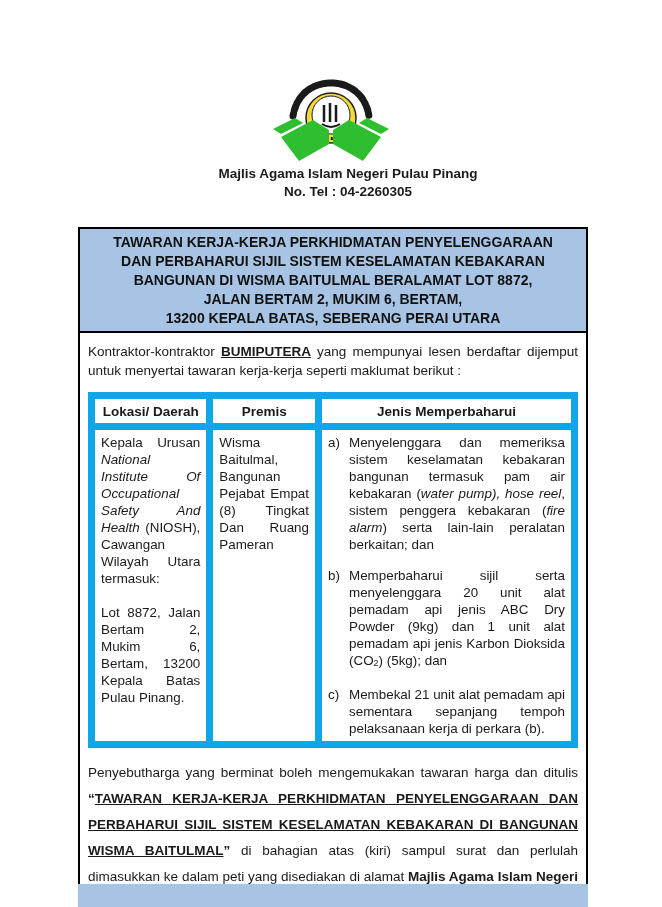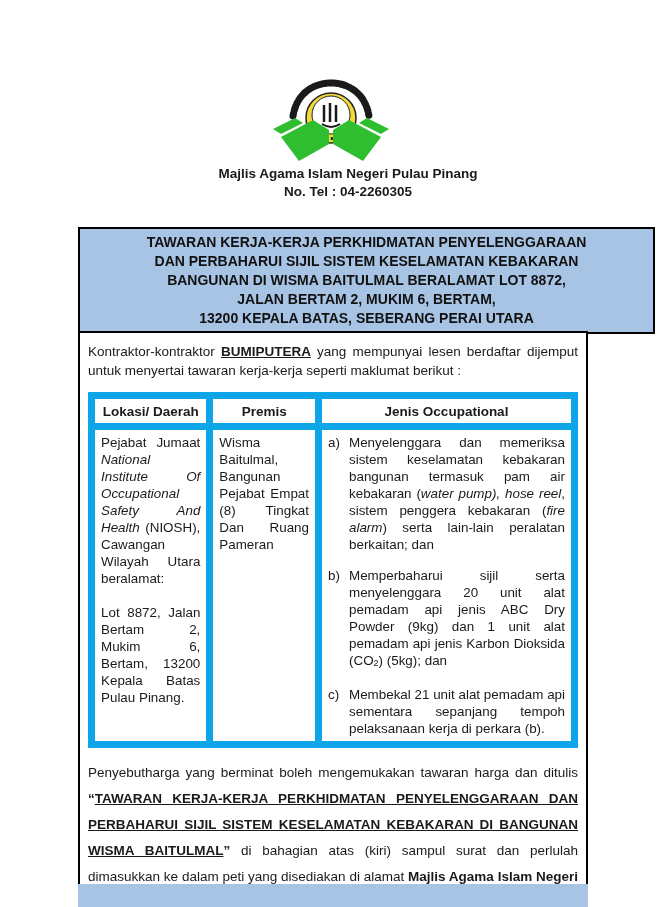--- a/index.html
+++ b/index.html
@@ -4,21 +4,21 @@
 <style>
   html,body{margin:0;padding:0;background:#ffffff;}
   .page{
     position:relative;width:662px;height:907px;background:#ffffff;overflow:hidden;
     font-family:"Liberation Sans", sans-serif;color:#1a1a1a;
   }
   .logo{position:absolute;top:76px;left:50%;transform:translateX(-50%);width:124px;height:92px;}
   .org-block{position:absolute;top:165px;left:17px;width:662px;text-align:center;
     font-weight:bold;font-size:13.5px;line-height:18px;color:#1a1a1a;}
   .title-box{
-    position:absolute;left:78px;top:227px;width:577px;box-sizing:border-box;
+    position:absolute;left:78px;top:227px;width:510px;box-sizing:border-box;
     border:2px solid #000;padding:4px 8px;text-align:center;font-weight:bold;
     font-size:14px;line-height:19px;white-space:pre-line;color:#111;
   }
   .content-box{
     position:absolute;left:78px;top:331px;width:510px;box-sizing:border-box;
     border:2px solid #000;padding:9px 8px 12px 8px;background:#fff;
   }
   .para{margin:0;text-align:justify;font-size:13.5px;line-height:19px;}
   .intro{margin-bottom:12px;}
   .closing{margin-top:12px;line-height:26px;}
@@ -81,27 +81,27 @@
     <table class="details">
       <colgroup>
           <col class="c1">
           <col class="c2">
           <col class="c3">
         </colgroup>
       <thead>
         <tr>
           <th>Lokasi/ Daerah</th>
           <th>Premis</th>
-          <th>Jenis Occupational</th>
+          <th>Jenis Memperbaharui</th>
         </tr>
       </thead>
       <tbody>
         <tr>
           <td>
-            <div><span>Pejabat Jumaat </span><span class="seg-i">National Institute Of Occupational Safety And Health</span><span> (NIOSH), Cawangan Wilayah Utara beralamat:</span></div>
+            <div><span>Kepala Urusan </span><span class="seg-i">National Institute Of Occupational Safety And Health</span><span> (NIOSH), Cawangan Wilayah Utara termasuk:</span></div>
             <div class="gap-top">Lot 8872, Jalan Bertam 2, Mukim 6, Bertam, 13200 Kepala Batas Pulau Pinang.</div>
           </td>
           <td class="mid">Wisma Baitulmal, Bangunan Pejabat Empat (8) Tingkat Dan Ruang Pameran</td>
           <td>
             <div>
                 <div class="service-item"><span class="svc-label">a)</span><span><span>Menyelenggara dan memeriksa sistem keselamatan kebakaran bangunan termasuk pam air kebakaran (</span><span class="seg-i">water pump),</span><span> </span><span class="seg-i">hose reel</span><span>, sistem penggera kebakaran (</span><span class="seg-i">fire alarm</span><span>) serta lain-lain peralatan berkaitan; dan</span></span></div>
                 <div class="service-item"><span class="svc-label">b)</span><span><span>Memperbaharui sijil serta menyelenggara 20 unit alat pemadam api jenis ABC Dry Powder (9kg) dan 1 unit alat pemadam api jenis Karbon Dioksida (CO</span><span class="seg-sub">2</span><span>) (5kg); dan</span></span></div>
                 <div class="service-item"><span class="svc-label">c)</span><span><span>Membekal 21 unit alat pemadam api sementara sepanjang tempoh pelaksanaan kerja di perkara (b).</span></span></div>
               </div>
           </td>

